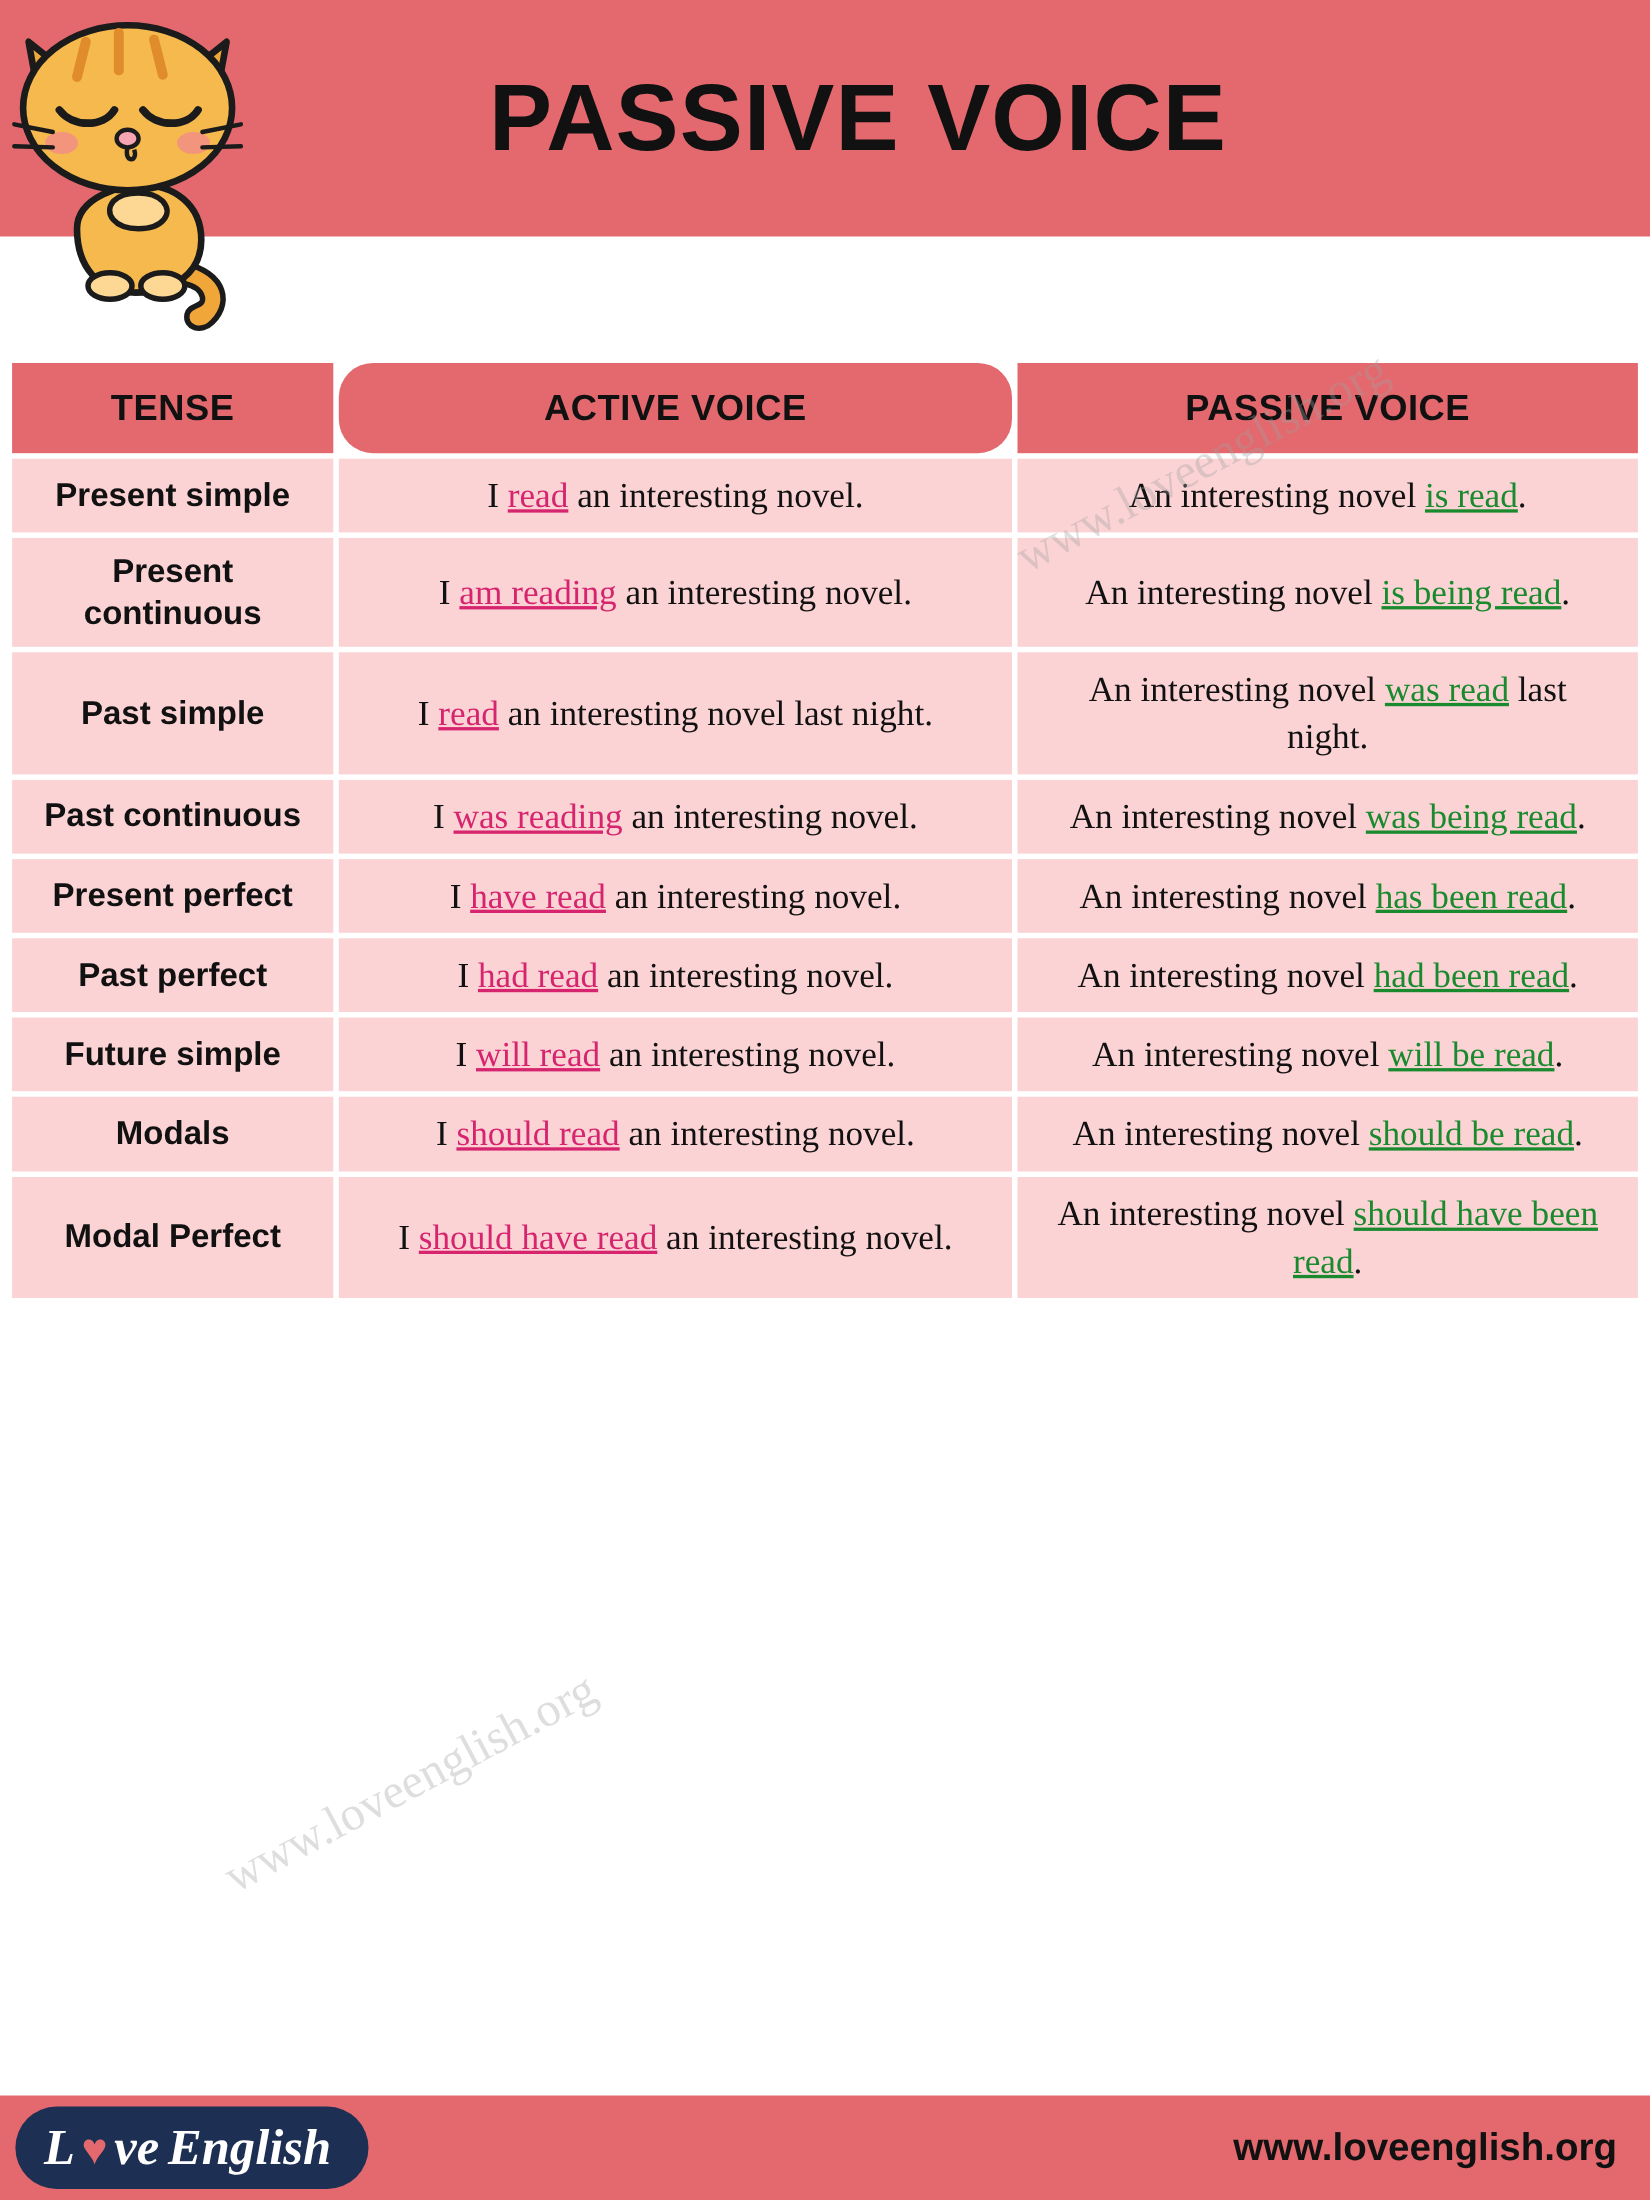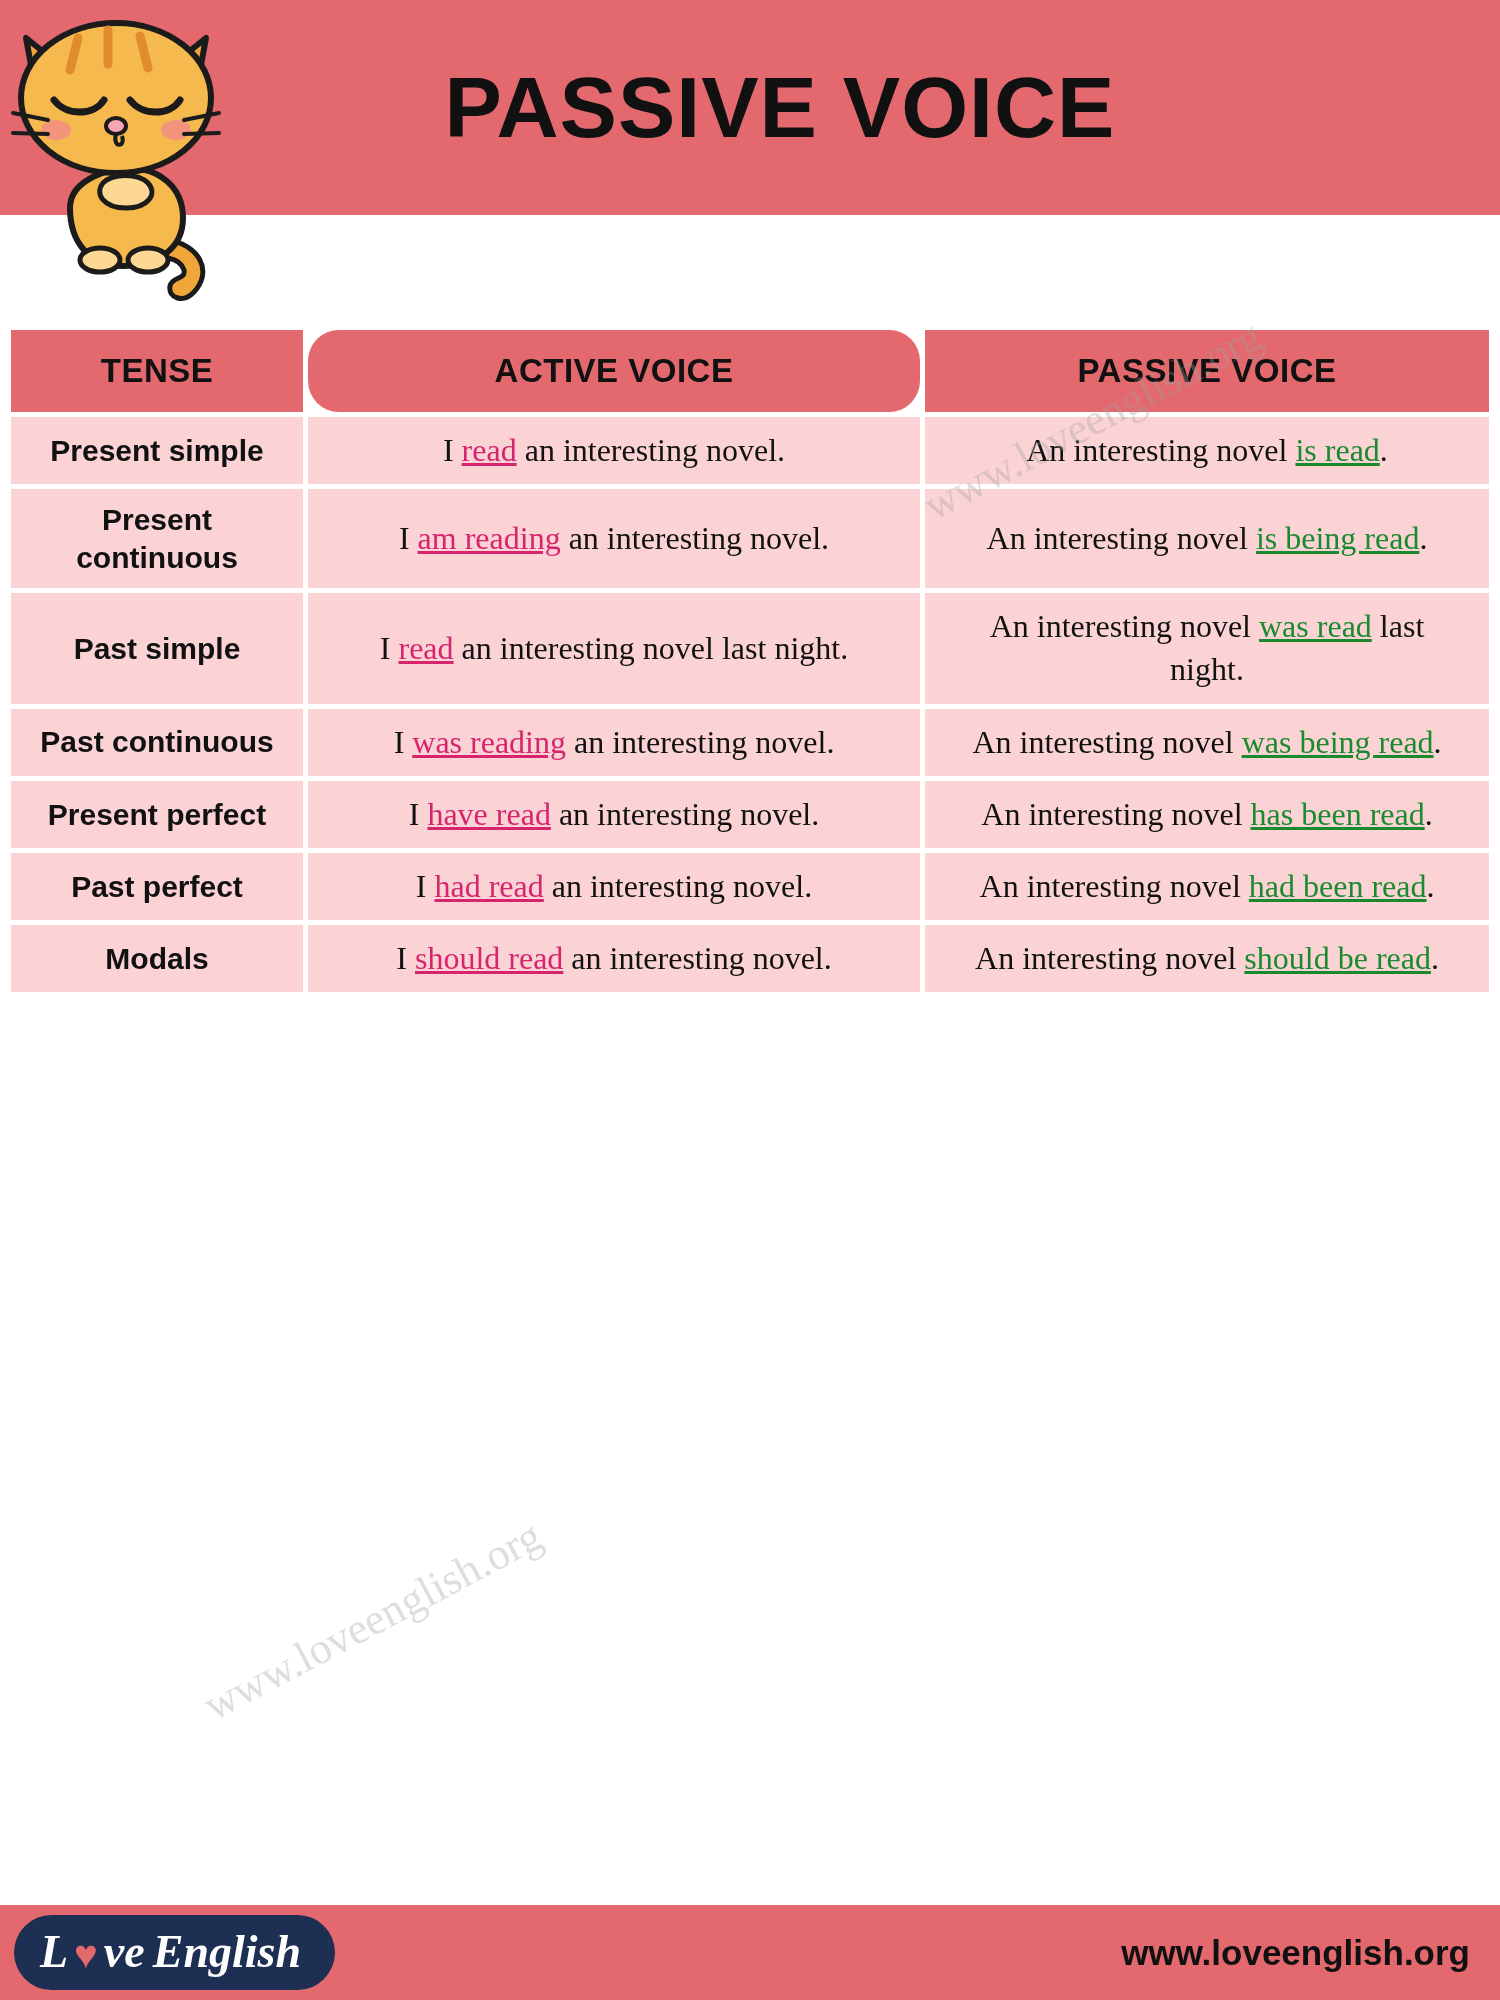--- a/index.html
+++ b/index.html
@@ -247,23 +247,33 @@
           <td class="tense">Present perfect</td>
           <td class="sentence active"><span>I </span><u>have read</u><span> an interesting novel.</span></td>
           <td class="sentence passive"><span>An interesting novel </span><u>has been read</u><span>.</span></td>
         </tr>
         <tr>
           <td class="tense">Past perfect</td>
           <td class="sentence active"><span>I </span><u>had read</u><span> an interesting novel.</span></td>
           <td class="sentence passive"><span>An interesting novel </span><u>had been read</u><span>.</span></td>
         </tr>
         <tr>
+          <td class="tense">Future simple</td>
+          <td class="sentence active"><span>I </span><u>will read</u><span> an interesting novel.</span></td>
+          <td class="sentence passive"><span>An interesting novel </span><u>will be read</u><span>.</span></td>
+        </tr>
+        <tr>
           <td class="tense">Modals</td>
           <td class="sentence active"><span>I </span><u>should read</u><span> an interesting novel.</span></td>
           <td class="sentence passive"><span>An interesting novel </span><u>should be read</u><span>.</span></td>
+        </tr>
+        <tr>
+          <td class="tense">Modal Perfect</td>
+          <td class="sentence active"><span>I </span><u>should have read</u><span> an interesting novel.</span></td>
+          <td class="sentence passive"><span>An interesting novel </span><u>should have been read</u><span>.</span></td>
         </tr>
       </tbody>
   </table>
 </div>
 
 <div class="footer">
   <div class="logo">
     <span class="love">L</span>
     <span class="heart">♥</span>
     <span class="love">ve</span>

